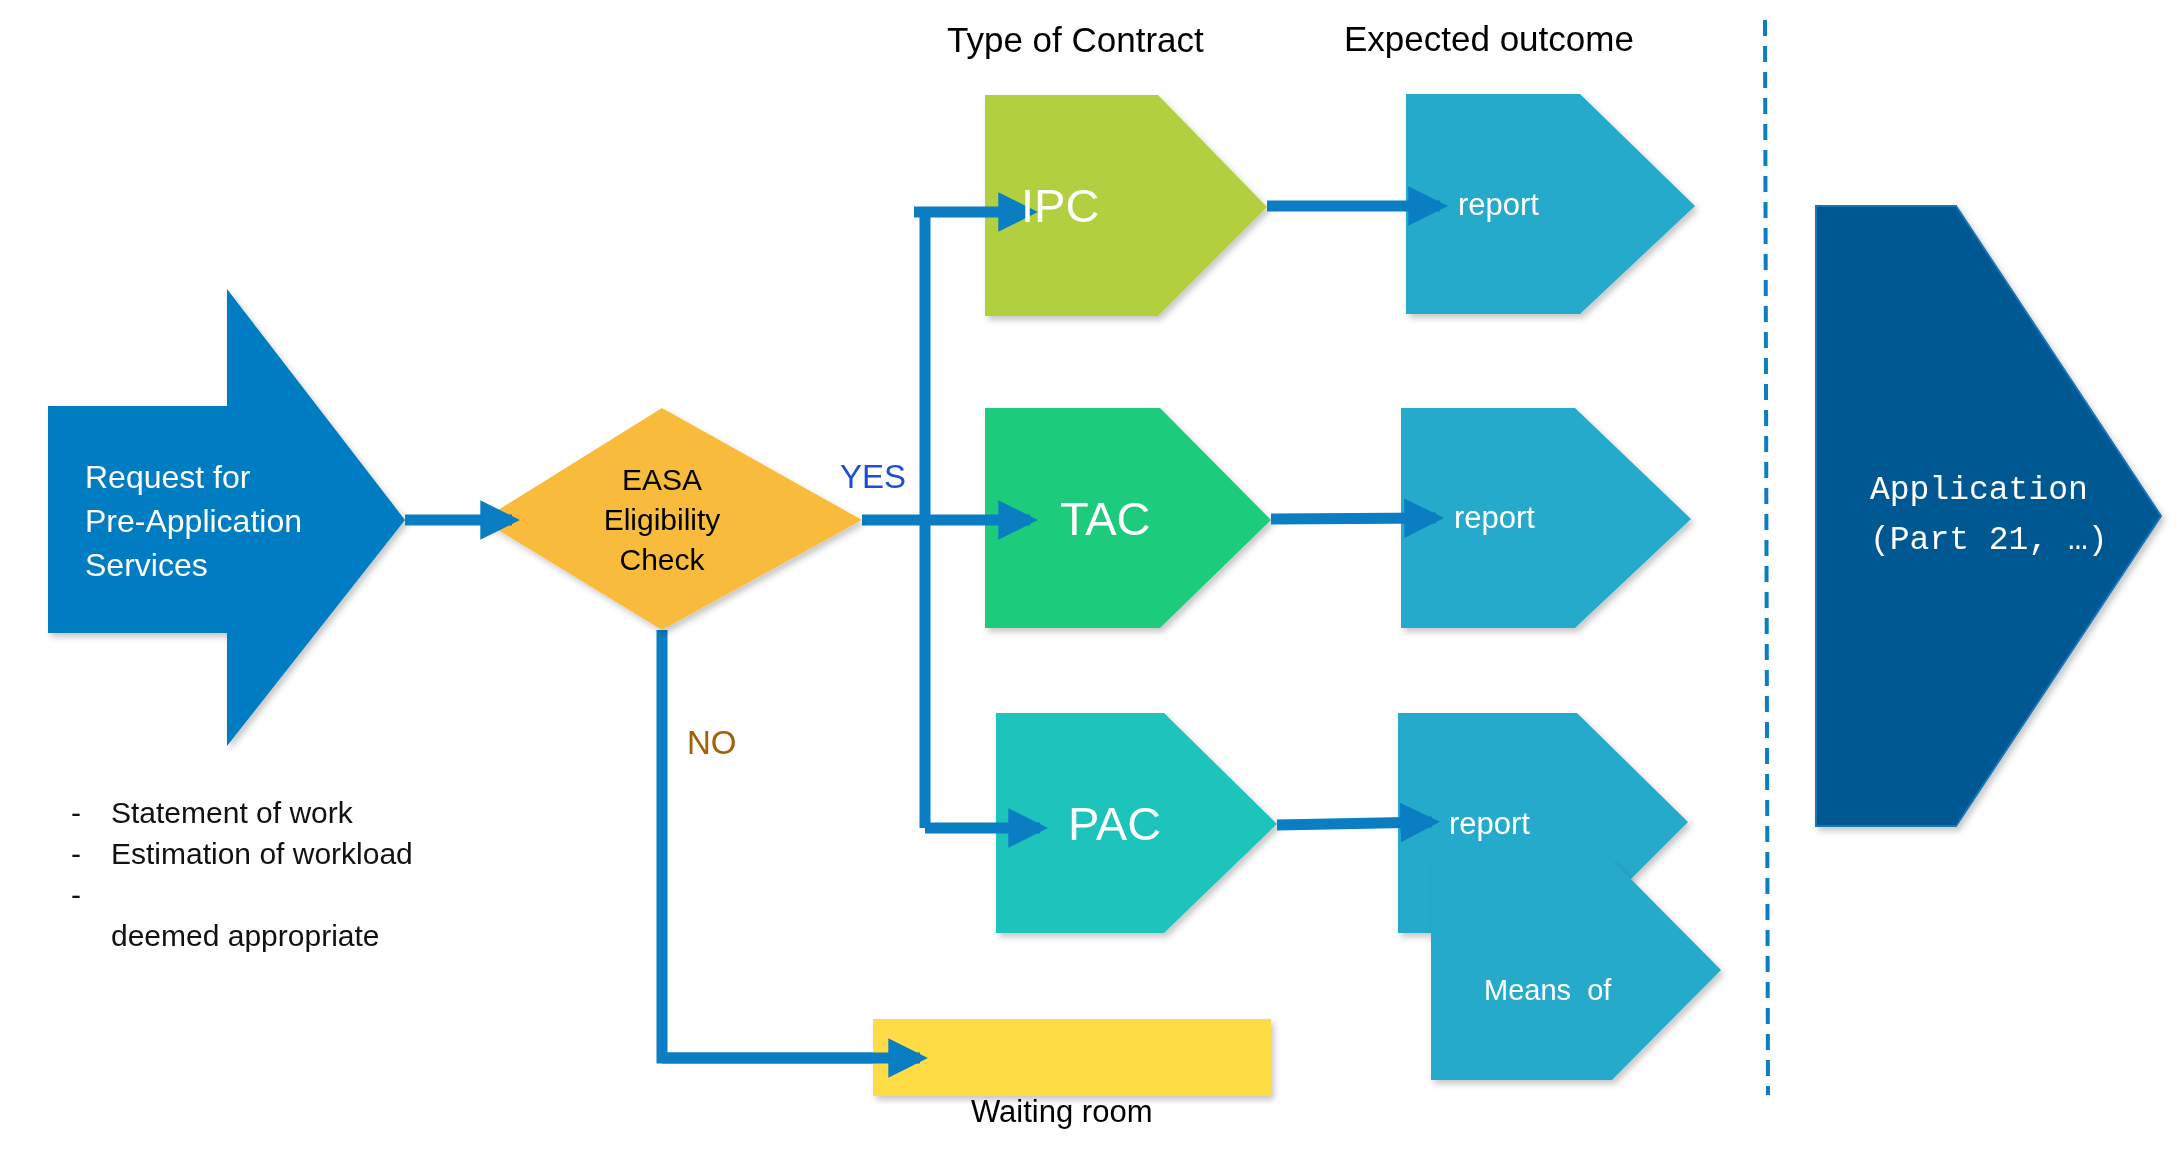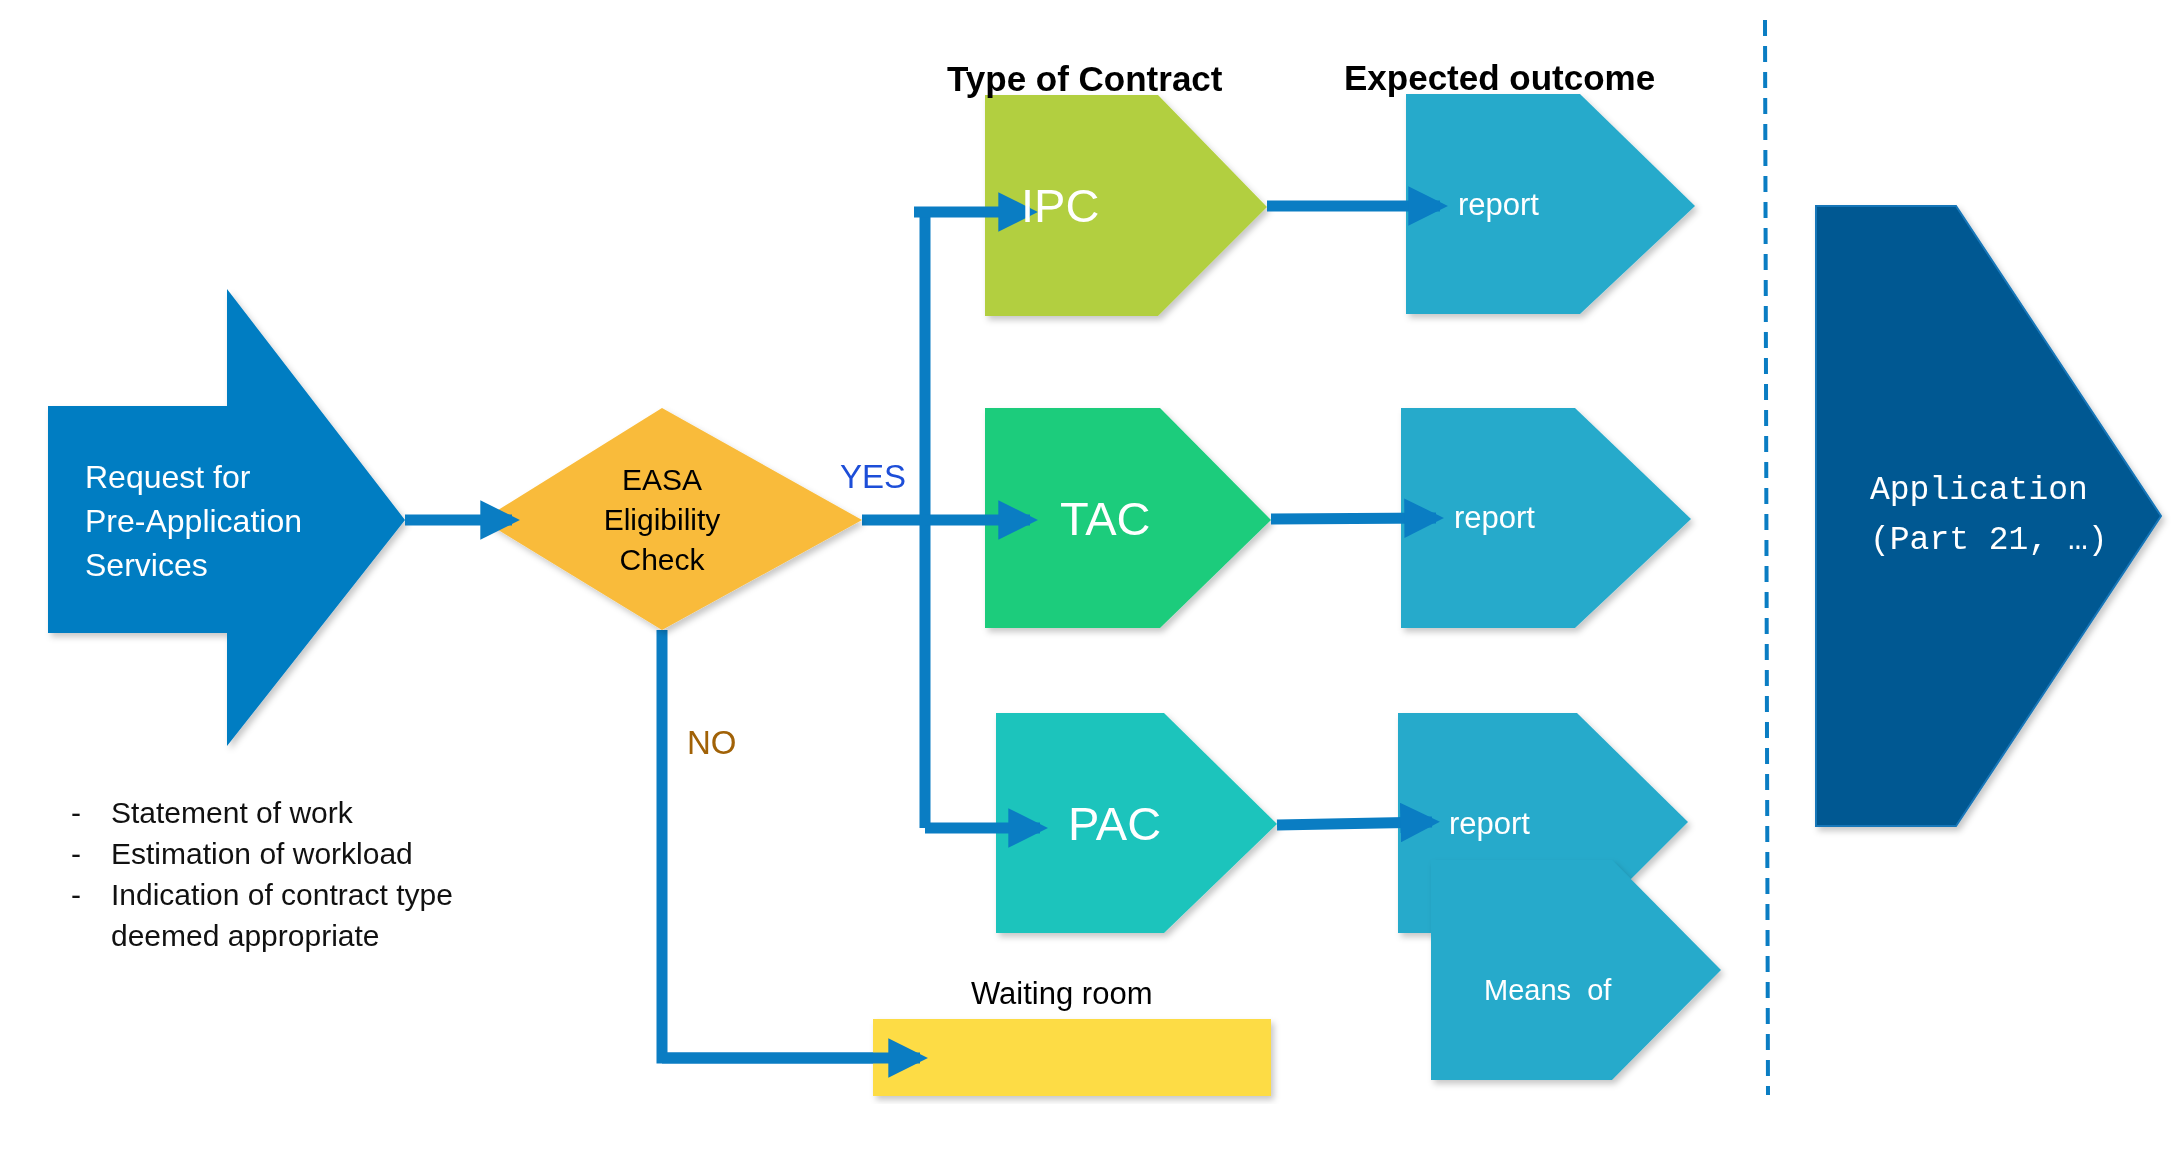--- a/index.html
+++ b/index.html
@@ -1,20 +1,20 @@
 <!DOCTYPE html>
 <html><head>
   <meta charset="utf-8">
   <style>
     html, body { margin:0; padding:0; background:#ffffff; }
     body { width:2180px; height:1156px; position:relative; overflow:hidden; font-family:"Liberation Sans", sans-serif; }
     svg#diagram { position:absolute; left:0; top:0; }
     .lbl { position:absolute; font-family:"Liberation Sans", sans-serif; white-space:nowrap; }
     .white { color:#ffffff; }
-    .hdr { font-weight:bold; font-size:35px; color:#000;margin-top:39px; }
+    .hdr { font-weight:normal; font-size:35px; color:#000; }
     .list { position:absolute; left:71px; top:792px; font-size:30px; color:#111; line-height:41px; }
     .list .row { display:flex; }
     .list .dash { width:40px; }
   </style>
 </head>
 <body>
 
 <svg id="diagram" width="2180" height="1156" viewBox="0 0 2180 1156">
   <defs>
     <filter id="sh" x="-5%" y="-5%" width="115%" height="115%">
@@ -87,37 +87,36 @@
 <div class="lbl white" style="left:1454px; top:500px; font-size:31px;">report</div>
 <div class="lbl white" style="left:1449px; top:806px; font-size:31px;">report</div>
 
 <div class="lbl white" style="left:1484px; top:890px; font-size:29px; line-height:40px; white-space:pre;">
   <div>Means  of</div>
   <div>Compliance</div>
   
   
 </div>
 
-<div class="lbl" style="left:971px; top:976px; font-size:31px; color:#000;">Waiting room</div>
+<div class="lbl" style="left:971px; top:1094px; font-size:31px; color:#000;">Waiting room</div>
 
 <div class="lbl white" style="left:1870px; top:466px; font-size:33px; line-height:50px;font-family:Liberation Mono, monospace;">
   <div>Application</div>
   <div>(Part 21, …)</div>
 </div>
 
 <div class="list">
   <div class="row">
       <span class="dash">-</span>
       <span>Statement of work</span>
     </div>
   <div class="row">
       <span class="dash">-</span>
       <span>Estimation of workload</span>
     </div>
   <div class="row">
       <span class="dash">-</span>
-      <span>Indication of contract type</span>
     </div>
   <div class="row">
       <span class="dash"></span>
       <span>deemed appropriate</span>
     </div>
 </div>
 
 </body></html>

